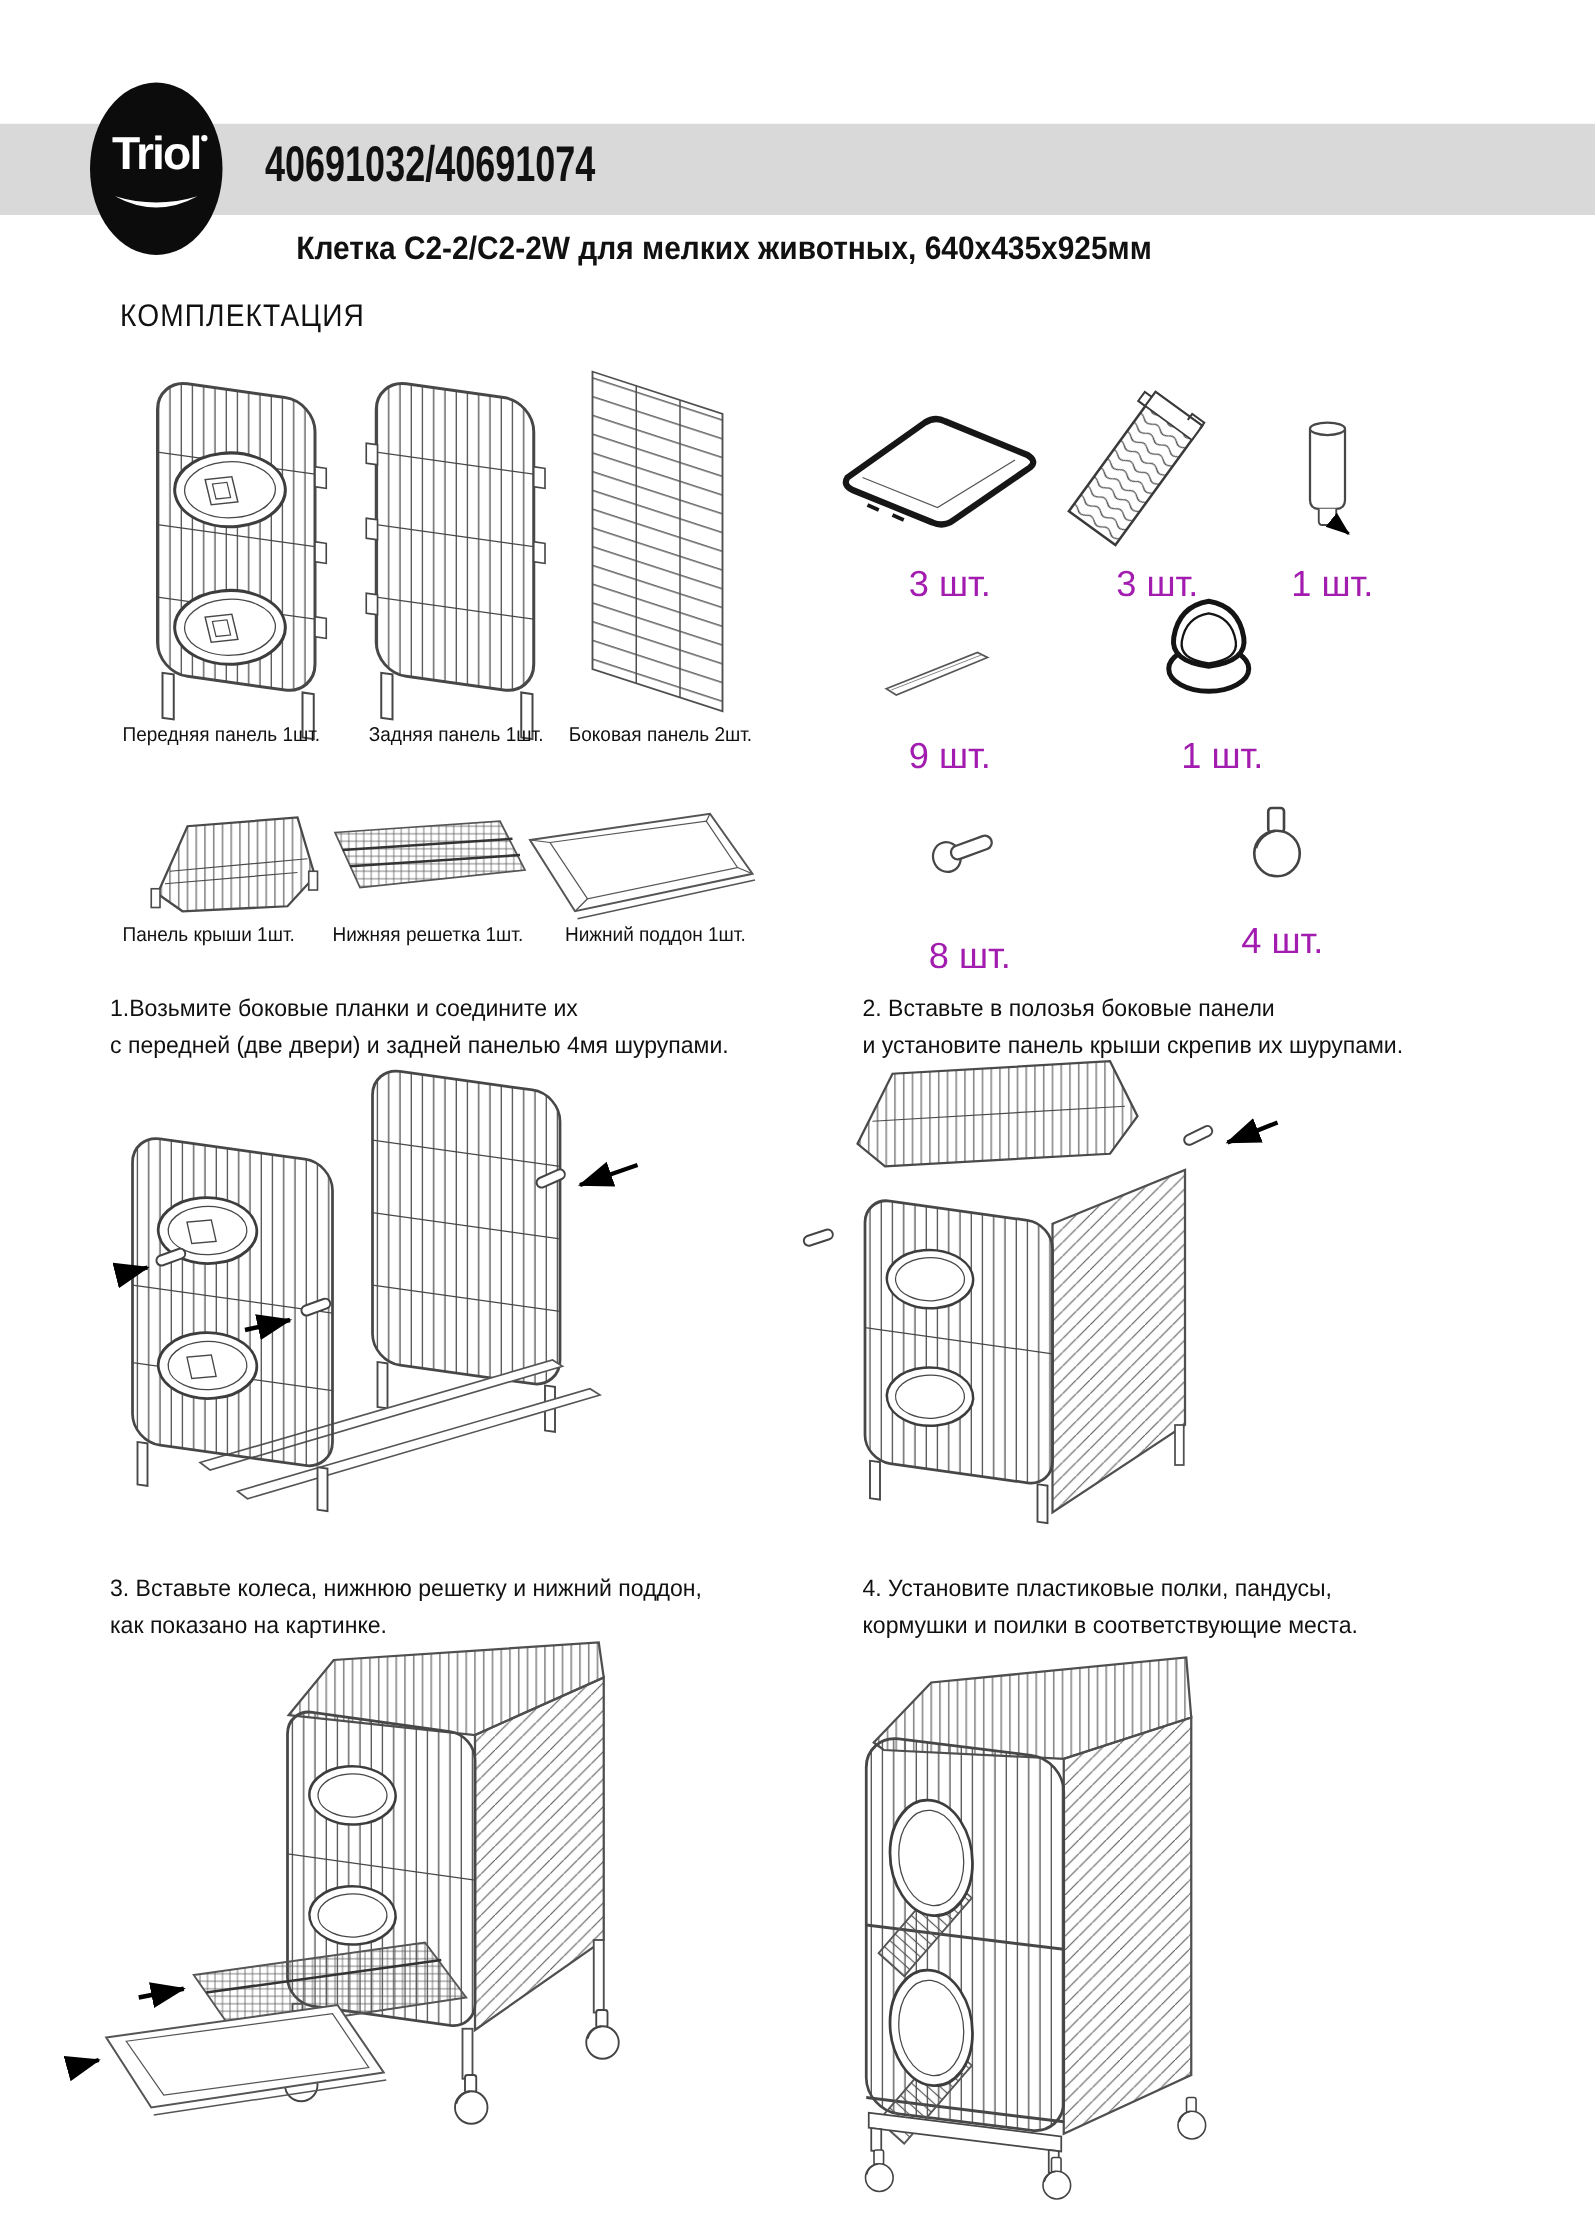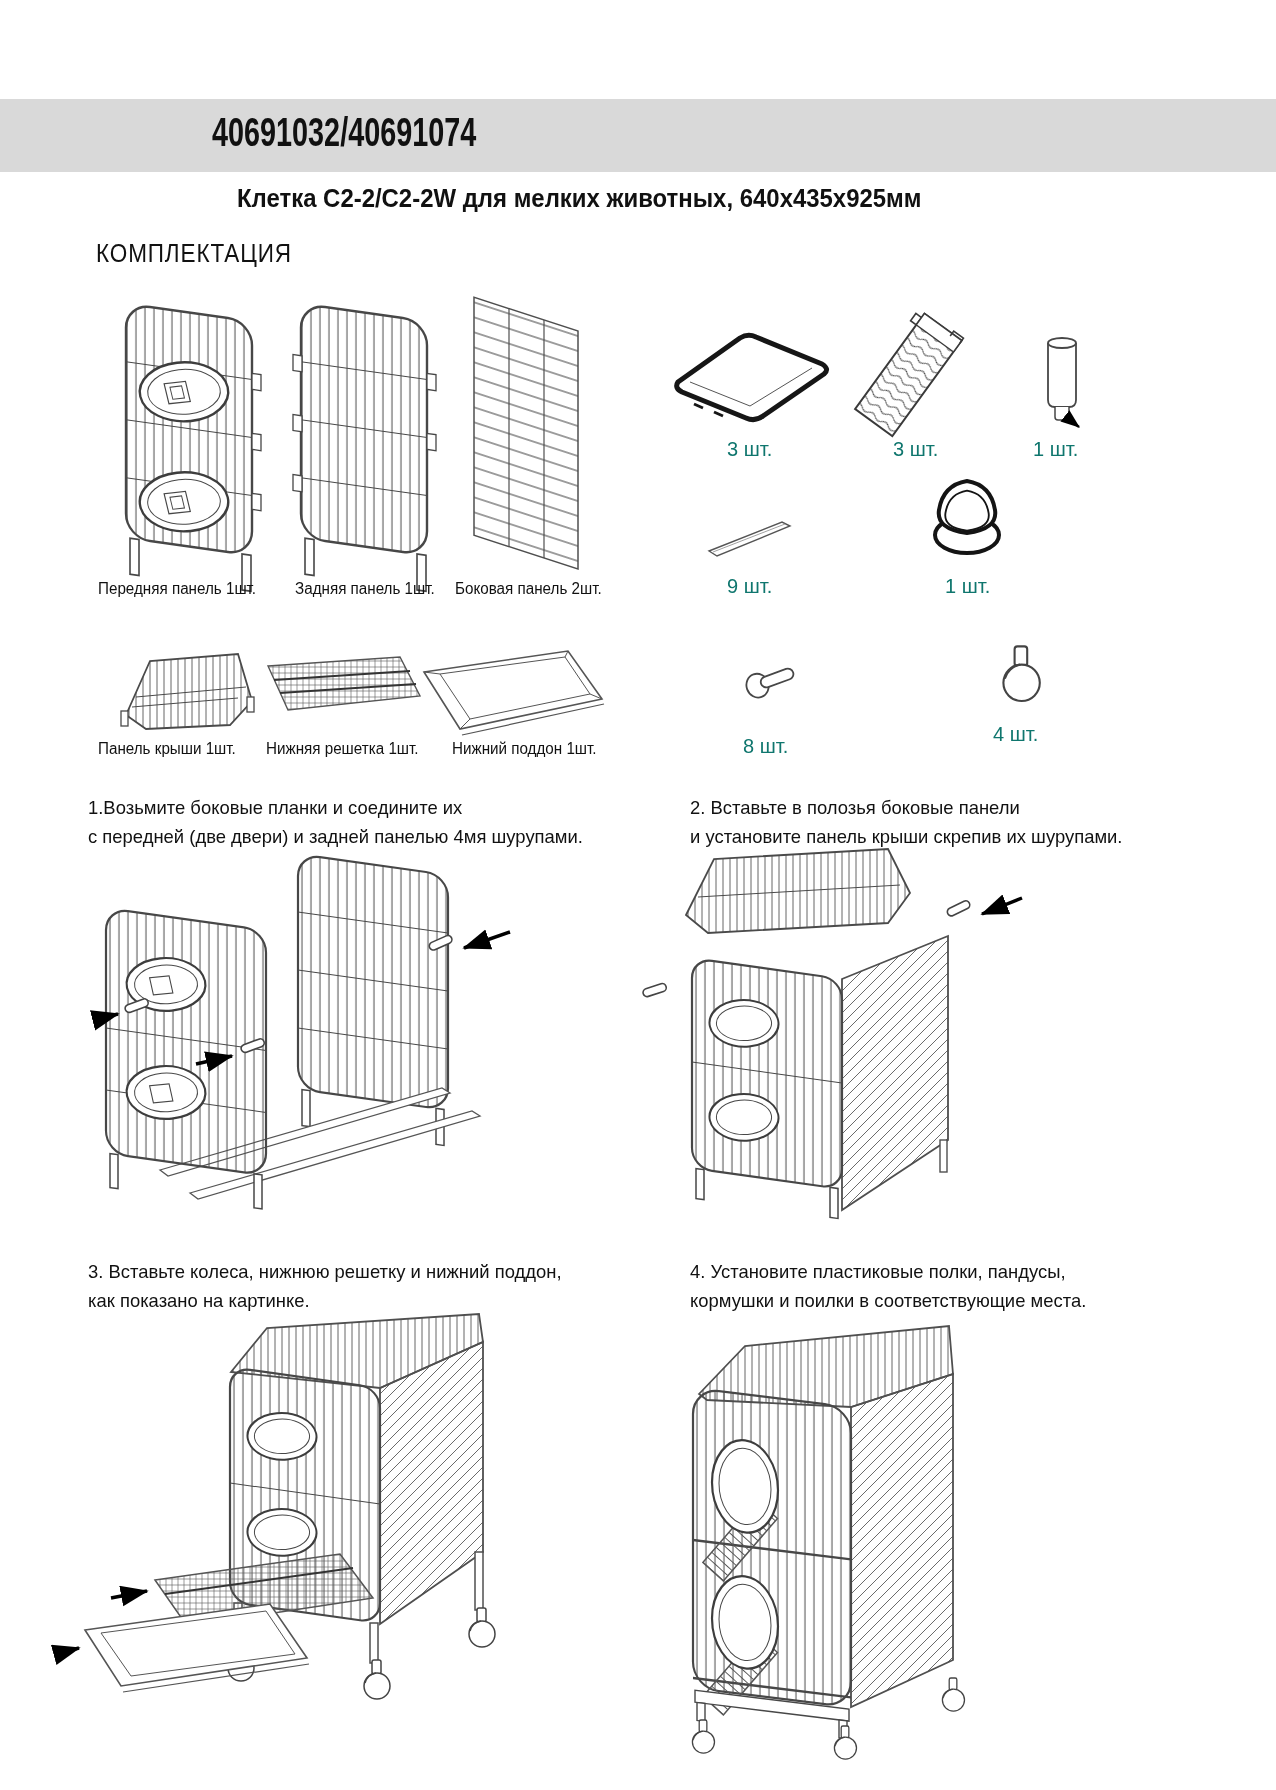--- a/index.html
+++ b/index.html
@@ -12,21 +12,21 @@
              font-weight:bold;font-size:37px;letter-spacing:-1.5px;}
   .logo-reg{position:absolute;right:12px;top:42px;width:5px;height:5px;background:#fff;border-radius:50%;}
   .logo-swoosh{position:absolute;left:16px;top:88px;width:74px;height:20px;}
   .code{left:212px;top:110px;font-size:40px;font-weight:bold;color:#111;
         transform:scaleX(.72);transform-origin:left top;white-space:nowrap;}
   .title{left:237px;top:183px;font-size:26px;font-weight:bold;color:#111;
          transform:scaleX(.92);transform-origin:left top;white-space:nowrap;}
   .section{left:96px;top:239px;font-size:25px;color:#111;letter-spacing:1px;
            transform:scaleX(.9);transform-origin:left top;white-space:nowrap;}
   .plabel{font-size:16px;color:#111;white-space:nowrap;transform:scaleX(.95);transform-origin:left top;}
-  .qty{font-size:20px;color:#0f766e;white-space:nowrap;}
+  .qty{font-size:29px;color:#a21caf;white-space:nowrap;margin-top:14px;}
   .step-text{font-size:19px;line-height:29px;color:#111;white-space:nowrap;
              transform:scaleX(.97);transform-origin:left top;}
   svg{overflow:visible;}
 </style>
 </head>
 <body>
 
 <div class="page">
 
   <svg width="0" height="0" style="position:absolute">
@@ -60,20 +60,27 @@
         </g>
       <g id="castr">
         <rect x="12" y="0" width="9" height="14" rx="2" fill="#fff" stroke="#444" stroke-width="1.5"></rect>
         <circle cx="17" cy="26" r="13" fill="#fff" stroke="#444" stroke-width="1.5"></circle>
         <path d="M5,23 a14,14 0 0 1 11,-10" fill="none" stroke="#444" stroke-width="1.5"></path>
       </g>
     </defs>
   </svg>
 
   <div class="abs band"></div>
+  <div class="abs logo">
+    <div class="logo-text">Triol</div>
+    <div class="logo-reg"></div>
+    <svg class="logo-swoosh" viewBox="0 0 74 20">
+      <path d="M4,3 Q37,21 70,3 Q37,13 4,3 Z" fill="#fff"></path>
+    </svg>
+  </div>
   <div class="abs code">40691032/40691074</div>
   <div class="abs title">Клетка C2-2/C2-2W для мелких животных, 640х435х925мм</div>
   <div class="abs section">КОМПЛЕКТАЦИЯ</div>
 
   <svg class="abs" style="left:108px;top:292px" width="165" height="290" viewBox="0 0 165 290">
     <g transform="translate(6,4) skewY(8)" fill="none" stroke="#474747">
       <rect x="12" y="6" width="126" height="234" rx="24" fill="url(#vb)" stroke-width="2.4"></rect>
       <line x1="12" y1="64" x2="138" y2="64" stroke-width="1"></line>
       <line x1="12" y1="122" x2="138" y2="122" stroke-width="1"></line>
       <line x1="12" y1="180" x2="138" y2="180" stroke-width="1"></line>

